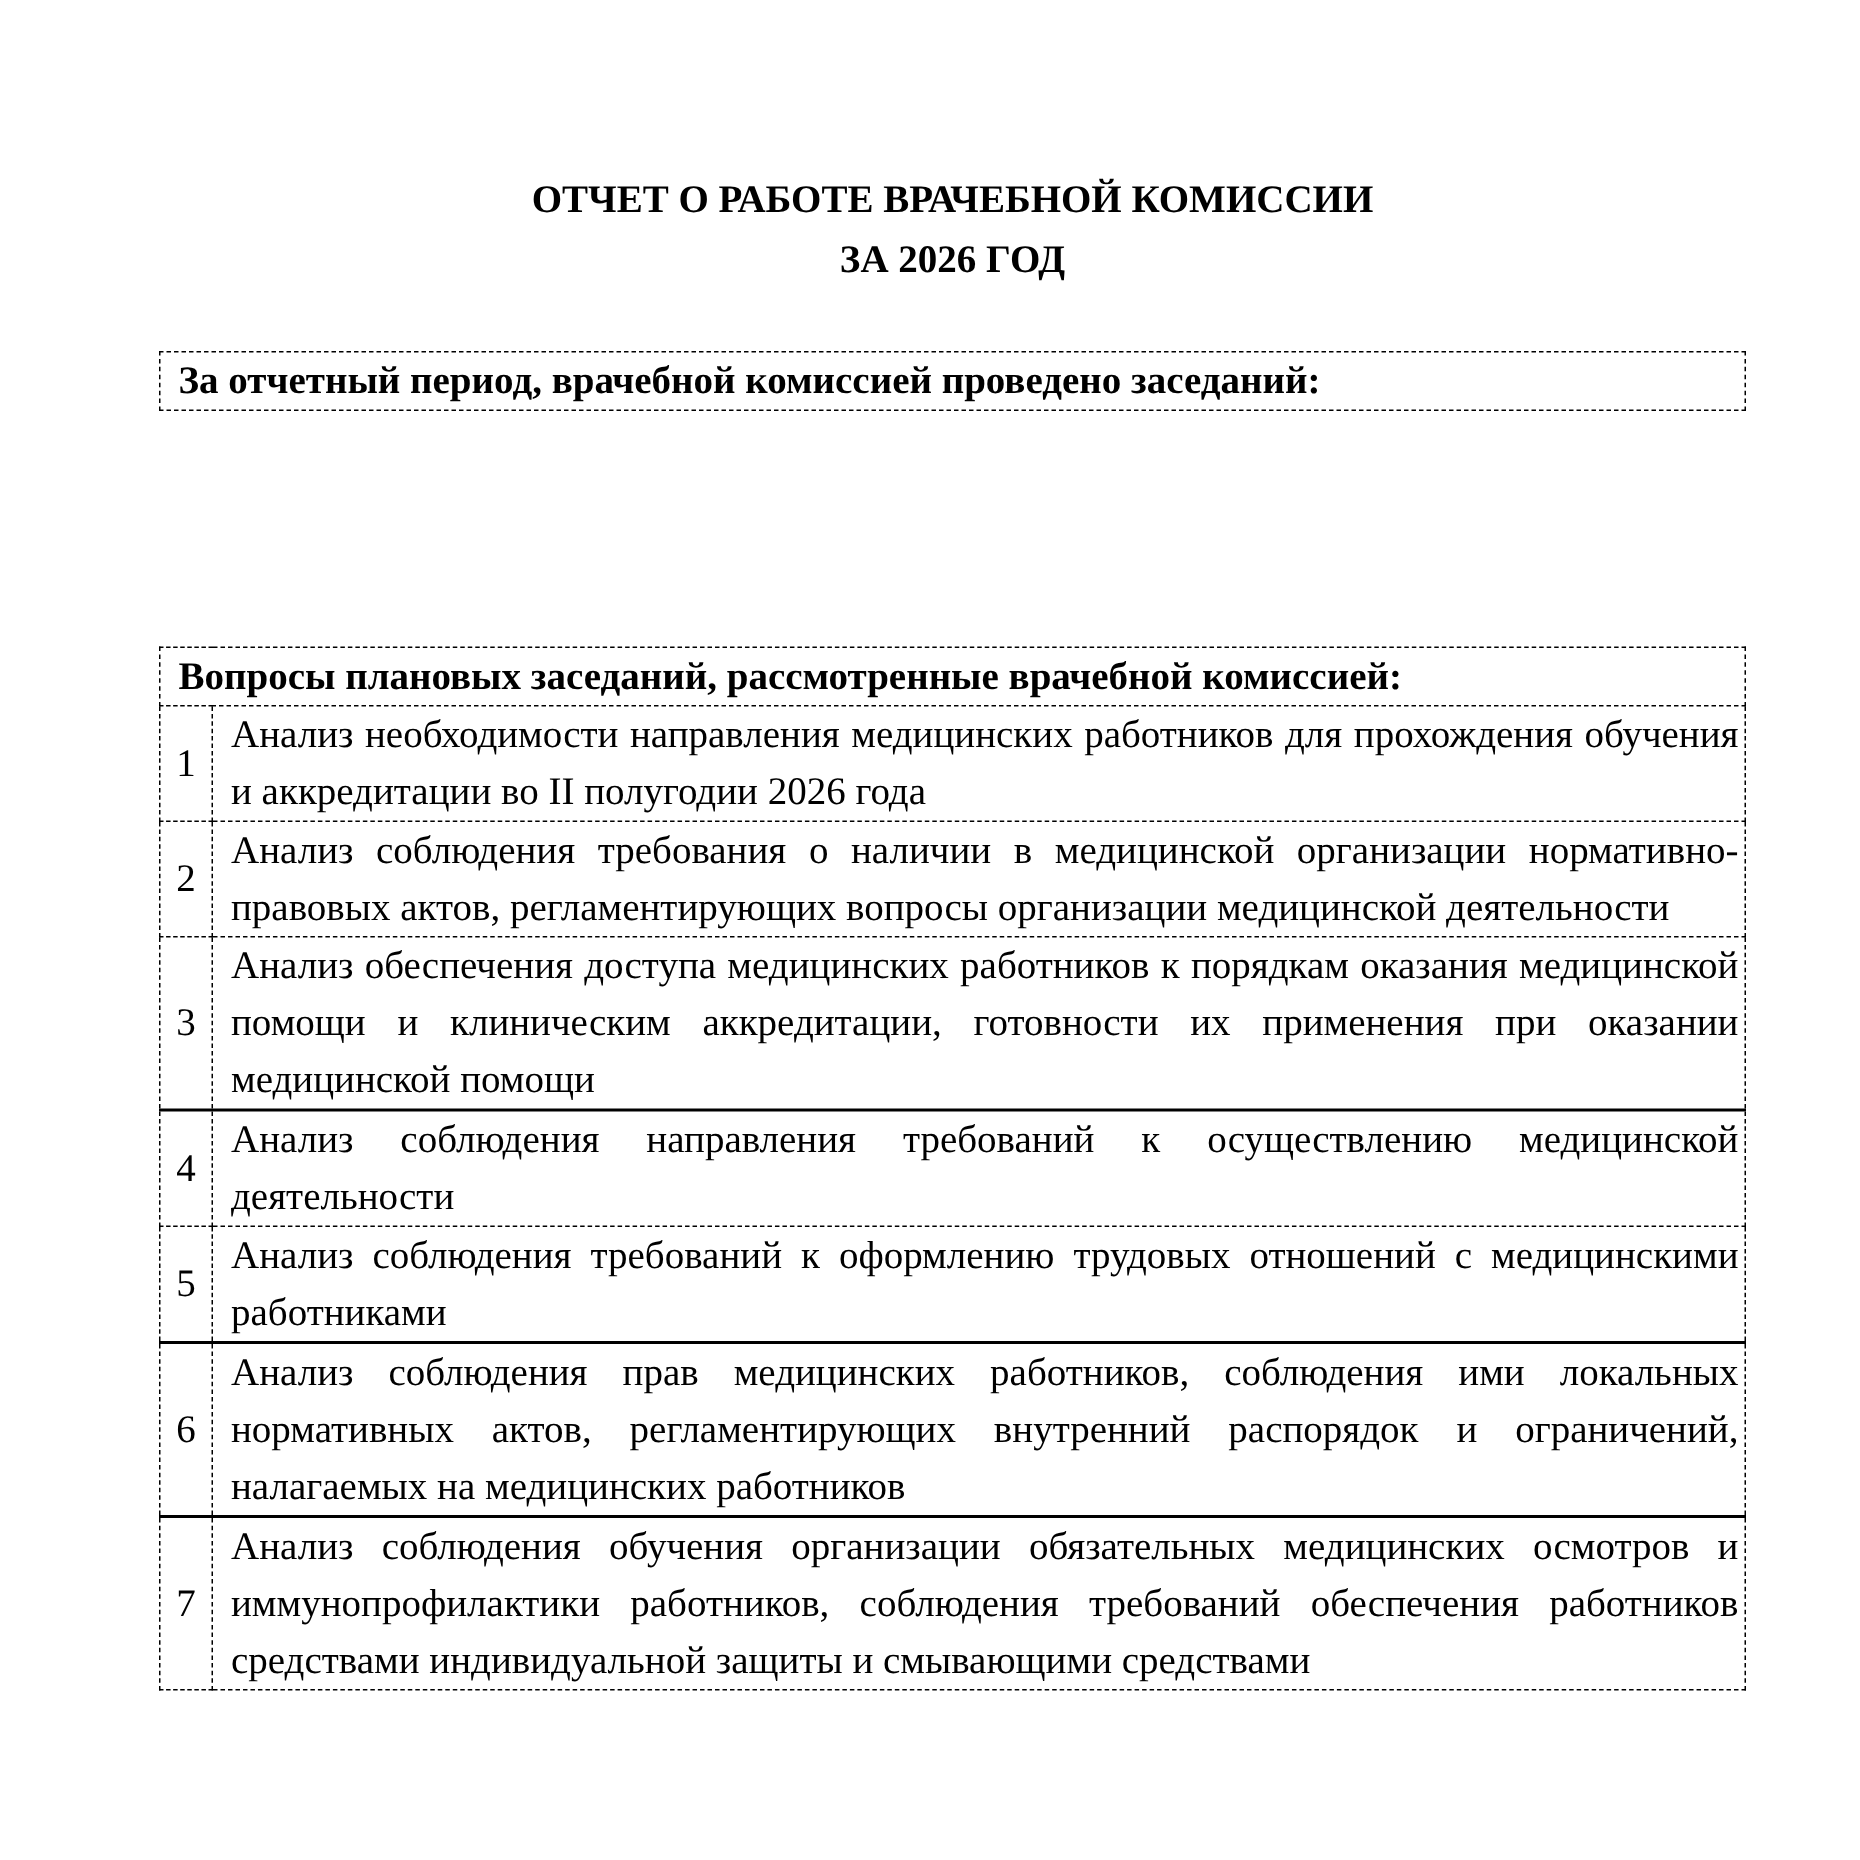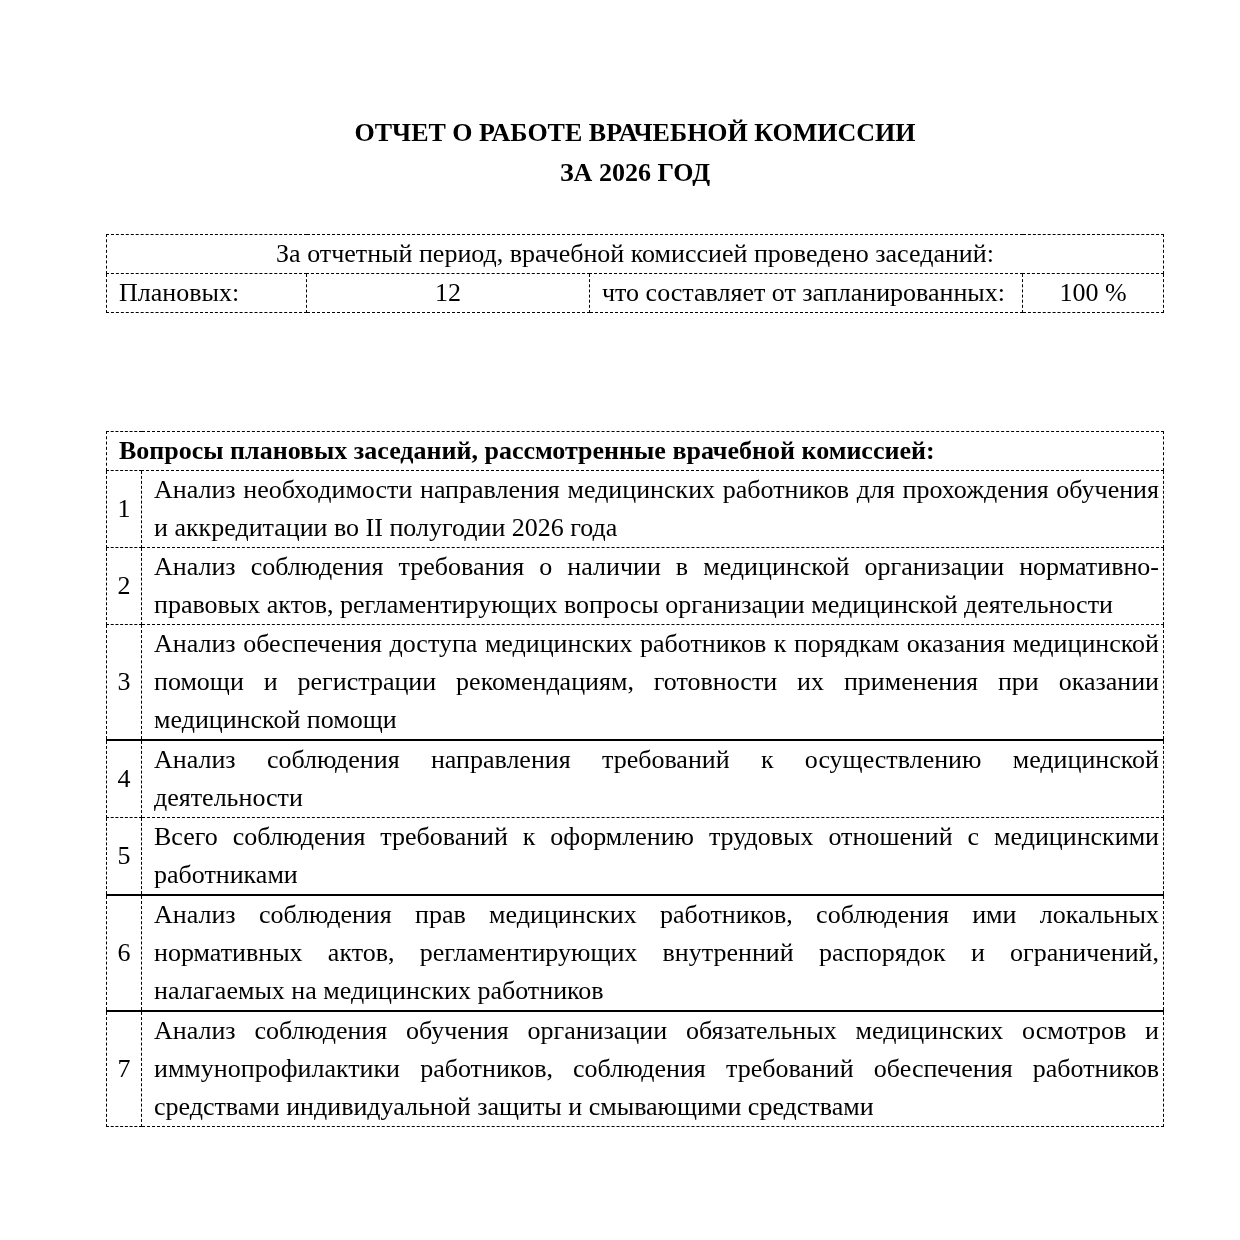--- a/index.html
+++ b/index.html
@@ -4,72 +4,66 @@
 <style>
   html, body { margin:0; padding:0; background:#fff; }
   body { width:1240px; height:1240px; overflow:hidden; position:relative;
          font-family:"Liberation Serif", "DejaVu Serif", serif; color:#000; }
   .title { position:absolute; left:0; width:1270px; text-align:center; font-weight:bold; font-size:26px; }
   .t1 { top:118px; }
   .t2 { top:158px; }
   table { position:absolute; border-collapse:collapse; font-size:26px; }
   td { border:1px dashed #000; padding:0 12px; vertical-align:middle; line-height:38px; }
   #summary { left:106px; top:234px; width:1058px; }
-  #summary td.hdr { font-weight:normal; height:38px;text-align:center; }
+  #summary td.hdr { font-weight:bold; height:38px; }
   #summary td.c { text-align:center; }
   #questions { left:106px; top:431px; width:1058px; }
   #questions td.hdr { font-weight:bold; height:38px;margin-left:44px; }
   #questions td.num { width:18px; text-align:center; padding:0 8px; border-right:1.5px dashed #000; }
   #questions td.txt { text-align:justify; text-align-last:left; padding:0 4px 0 12px; }
   .thick td { border-top:2px solid #000; }
 </style>
 </head>
 <body>
 
 <div class="title t1">ОТЧЕТ О РАБОТЕ ВРАЧЕБНОЙ КОМИССИИ</div>
 <div class="title t2">ЗА 2026 ГОД</div>
 
 <table id="summary">
   <tbody>
       <tr>
     <td class="hdr" colspan="4">За отчетный период, врачебной комиссией проведено заседаний:</td>
-  </tr>
-  <tr>
-    <td style="width:175px">Плановых:</td>
-    <td class="c" style="width:258px">12</td>
-    <td style="width:408px">что составляет от запланированных:</td>
-    <td class="c">100 %</td>
   </tr>
 </tbody>
   </table>
 
 <table id="questions">
   <tbody>
       <tr>
     <td class="hdr" colspan="2">Вопросы плановых заседаний, рассмотренные врачебной комиссией:</td>
   </tr>
   <tr>
     <td class="num">1</td>
     <td class="txt">Анализ необходимости направления медицинских работников для прохождения обучения и аккредитации во II полугодии 2026 года</td>
   </tr>
   <tr>
     <td class="num">2</td>
     <td class="txt">Анализ соблюдения требования о наличии в медицинской организации нормативно-правовых актов, регламентирующих вопросы организации медицинской деятельности</td>
   </tr>
   <tr>
     <td class="num">3</td>
-    <td class="txt">Анализ обеспечения доступа медицинских работников к порядкам оказания медицинской помощи и регистрации рекомендациям, готовности их применения при оказании медицинской помощи</td>
+    <td class="txt">Анализ обеспечения доступа медицинских работников к порядкам оказания медицинской помощи и клиническим аккредитации, готовности их применения при оказании медицинской помощи</td>
   </tr>
   <tr class="thick">
     <td class="num">4</td>
     <td class="txt">Анализ соблюдения направления требований к осуществлению медицинской деятельности</td>
   </tr>
   <tr>
     <td class="num">5</td>
-    <td class="txt">Всего соблюдения требований к оформлению трудовых отношений с медицинскими работниками</td>
+    <td class="txt">Анализ соблюдения требований к оформлению трудовых отношений с медицинскими работниками</td>
   </tr>
   <tr class="thick">
     <td class="num">6</td>
     <td class="txt">Анализ соблюдения прав медицинских работников, соблюдения ими локальных нормативных актов, регламентирующих внутренний распорядок и ограничений, налагаемых на медицинских работников</td>
   </tr>
   <tr class="thick">
     <td class="num">7</td>
     <td class="txt">Анализ соблюдения обучения организации обязательных медицинских осмотров и иммунопрофилактики работников, соблюдения требований обеспечения работников средствами индивидуальной защиты и смывающими средствами</td>
   </tr>
 </tbody>

